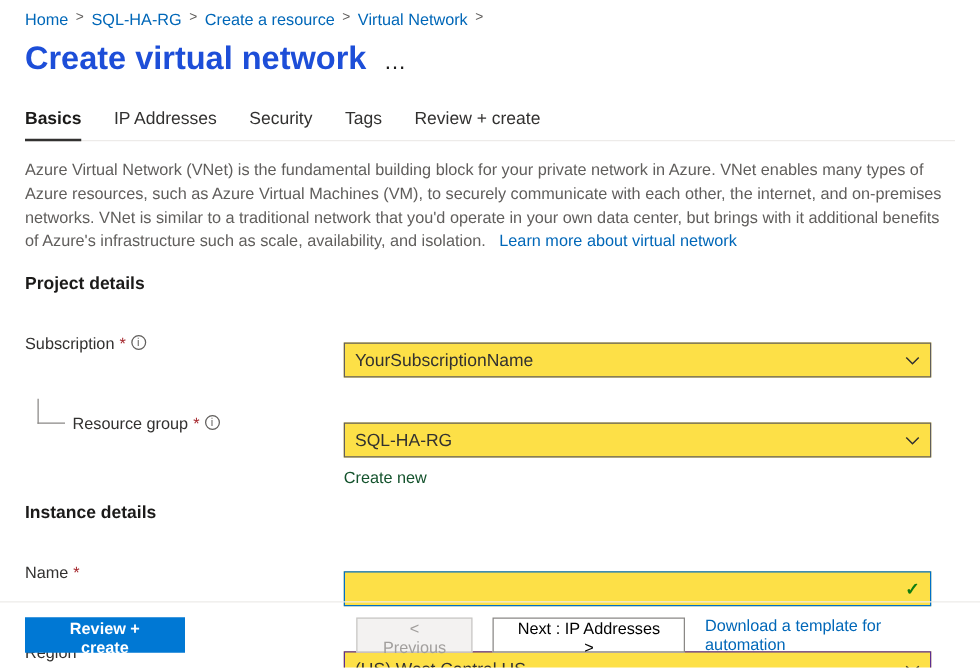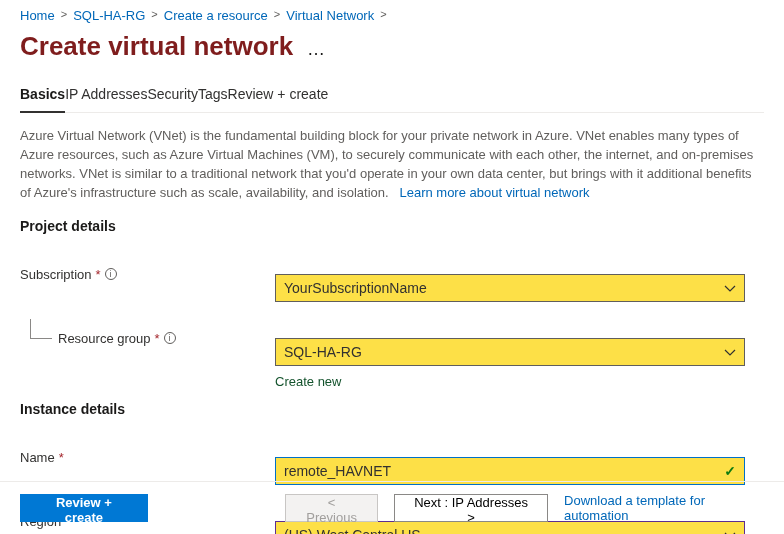--- a/index.html
+++ b/index.html
@@ -6,25 +6,25 @@
   body { background: #fff; width: 784px; height: 534px; overflow: hidden; font-size: 13px; color: #323130; }
   .page { padding: 4px 20px 0 20px; }
 
   
   .breadcrumb { display: flex; align-items: flex-start; gap: 6px; padding: 4px 0 8px 0; font-size: 13px; }
   .breadcrumb a { color: #0067b8; text-decoration: none; }
   .crumb-sep { color: #605e5c; font-size: 11px; }
 
   
   .title-row { display: flex; align-items: baseline; gap: 14px; margin-bottom: 18px; }
-  h1 { font-size: 26px; font-weight: 600; color: #7f1d1d; }
+  h1 { font-size: 26px; font-weight: 600; color: #1d4ed8; }
   .ellipsis { color: #1b1a19; font-size: 18px; letter-spacing: 1px; cursor: pointer; }
 
   
-  .tabs { display: flex; border-bottom: 1px solid #edebe9; margin-bottom: 14px; }
+  .tabs { display: flex; gap: 26px; border-bottom: 1px solid #edebe9; margin-bottom: 14px; }
   .tab { padding: 6px 0 10px 0; font-size: 14px; color: #323130; cursor: pointer; position: relative; }
   .tab.active { font-weight: 600; color: #1b1a19; }
   .tab.active::after { content: ""; position: absolute; left: 0; right: 0; bottom: -1px; height: 2px; background: #323130; }
 
   
   .description { font-size: 13px; color: #605e5c; line-height: 1.45; margin-bottom: 16px; max-width: 740px; }
   .description a { color: #0067b8; text-decoration: none; }
 
   
   .section-title { font-size: 14px; font-weight: 600; color: #1b1a19; margin: 8px 0 12px 0; }
@@ -132,21 +132,20 @@
 
   <div class="section-title">Instance details</div>
 
   <div class="form-row">
     <div class="label">
       <span>Name</span>
       <span class="req">*</span>
     </div>
     <div class="control">
       <div class="input valid">
-        <span>remote_HAVNET</span>
         <span class="check">✓</span>
       </div>
     </div>
   </div>
 
   <div class="form-row">
     <div class="label">
       <span>Region</span>
       <span class="req">*</span>
     </div>

